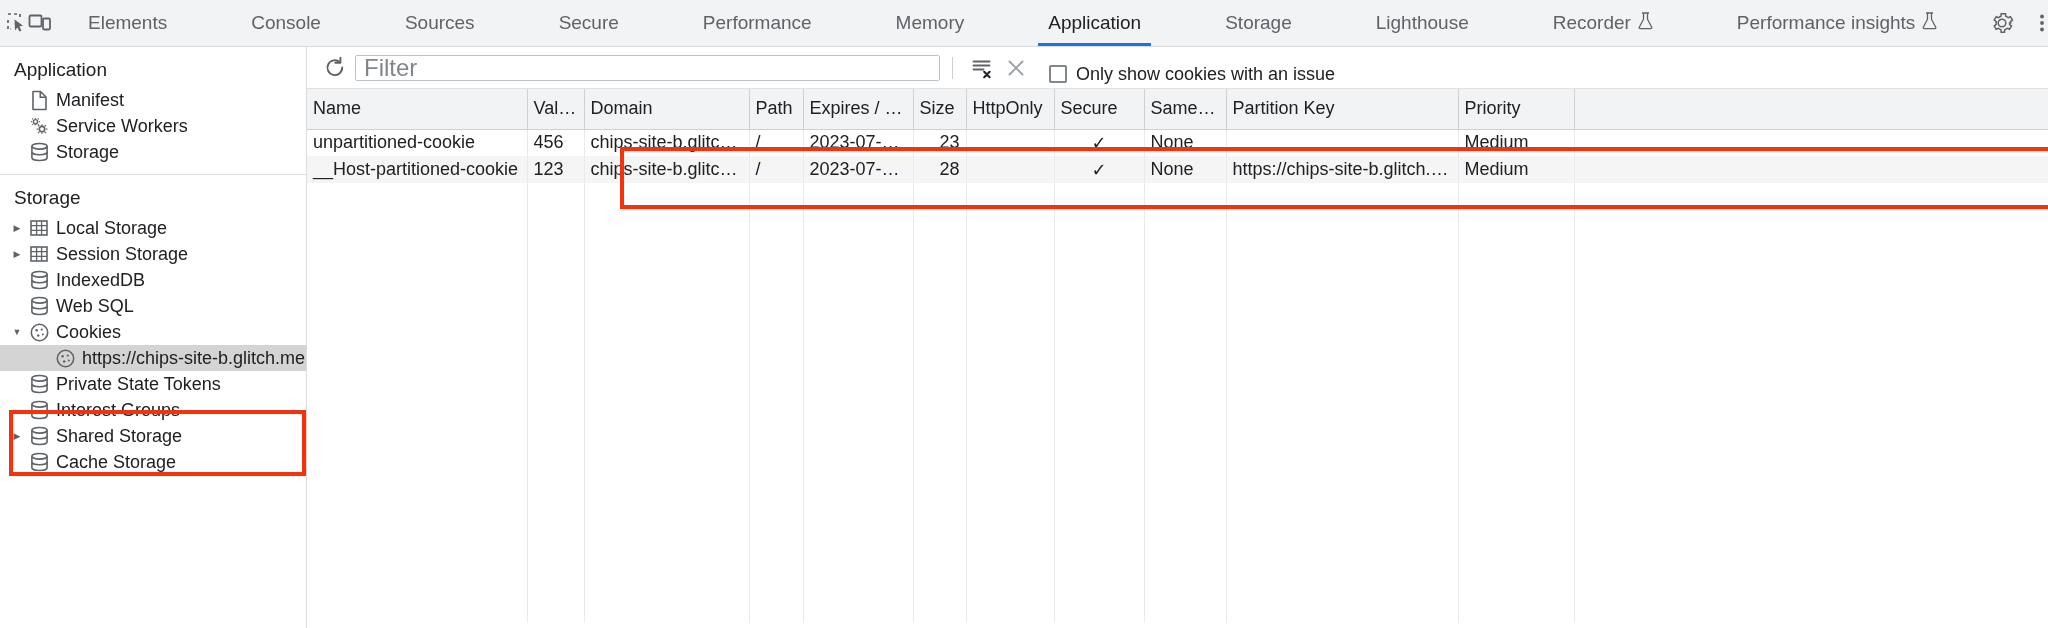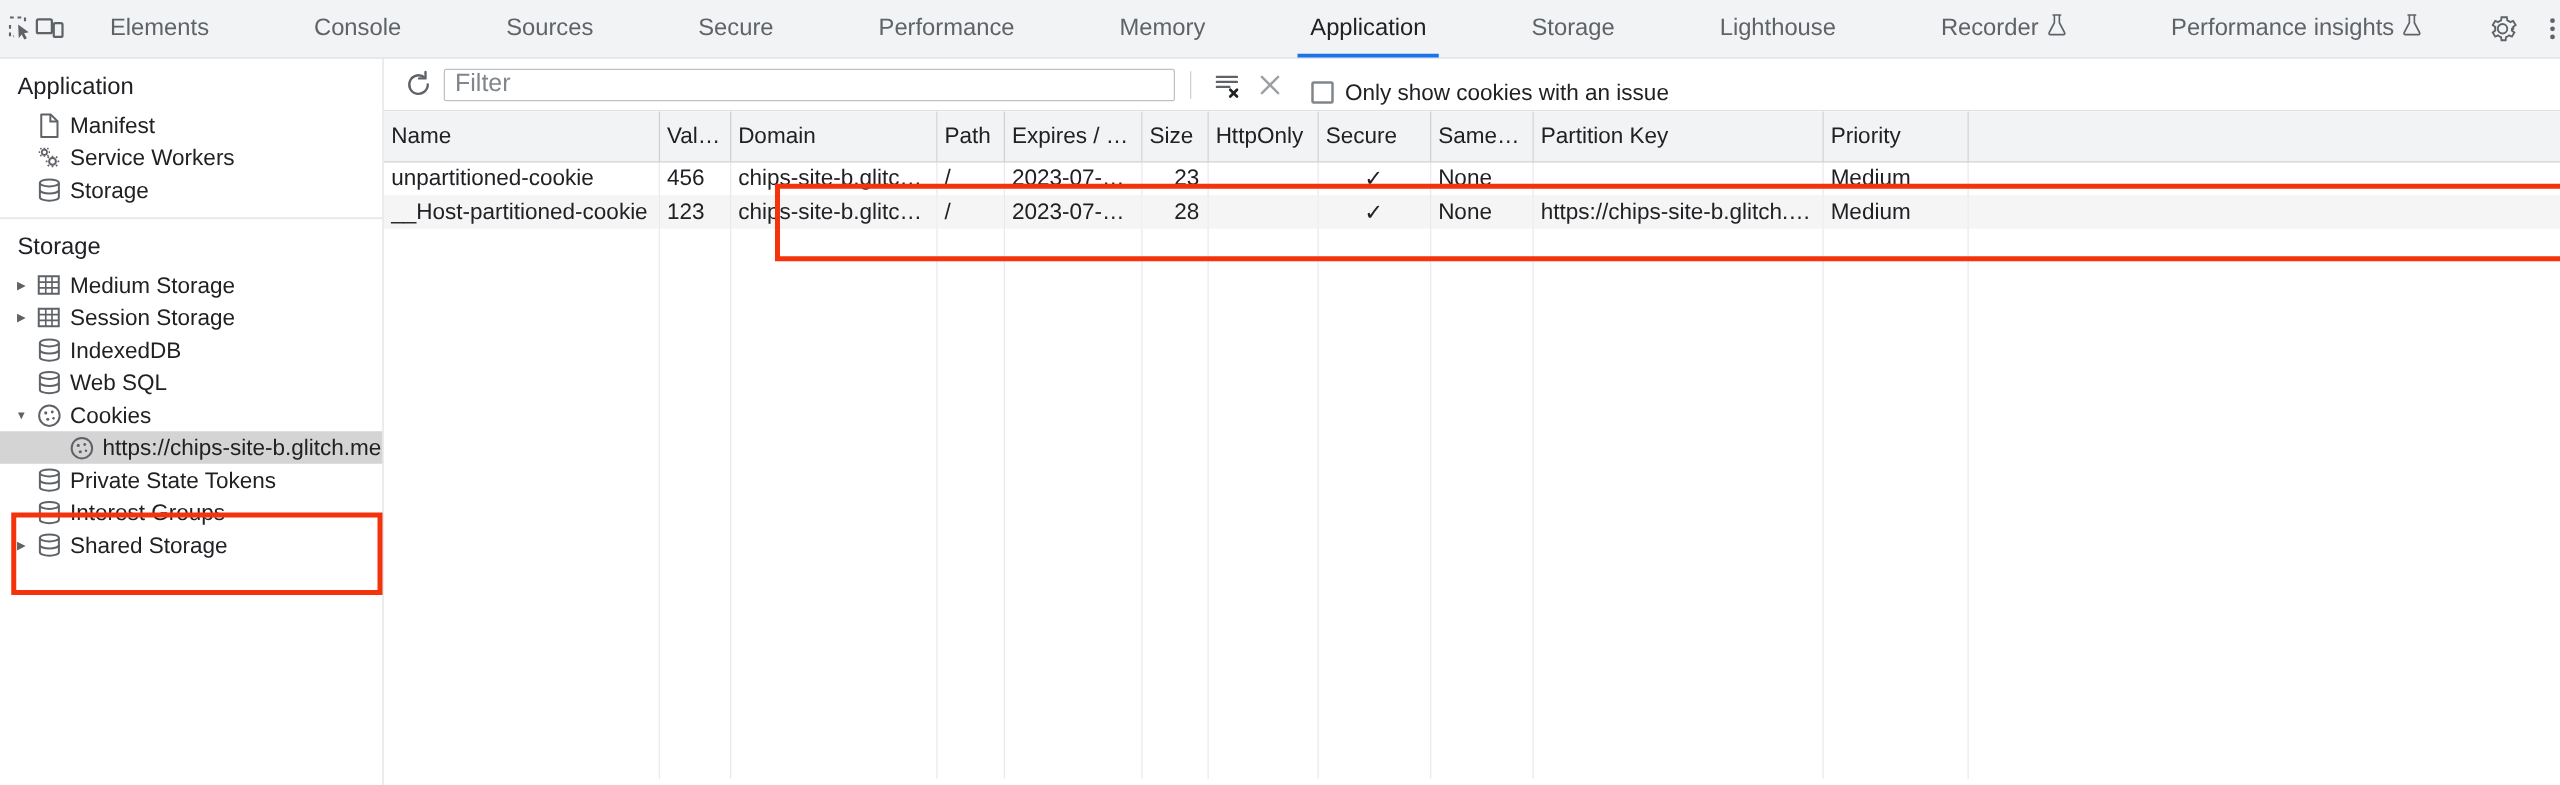--- a/index.html
+++ b/index.html
@@ -108,21 +108,21 @@
     background: #ffffff;
   }
   .refresh-btn {
     width: 40px; height: 32px; display: flex; align-items: center;
     justify-content: center; cursor: pointer;
   }
   .filter-input {
     flex: 0 0 auto; width: 585px; height: 26px;
     border: 1px solid #bdc1c6; border-radius: 2px;
     background: #fff;
-    font-size: 20px; color: #5f6368;
+    font-size: 24px; color: #5f6368;
     padding: 0 8px;
     font-family: "Liberation Sans", sans-serif;
     outline: none;
   }
   .filter-input::placeholder { color: #80868b; }
   .fb-sep { width: 1px; height: 22px; background: #cdcfd2; margin: 0 12px; }
   .fb-icon { width: 34px; height: 30px; display: flex; align-items: center; justify-content: center; cursor: pointer; }
   .chk-wrap { display: flex; align-items: center; gap: 9px; margin-left: 16px; cursor: pointer; margin-top: 13px; }
   .chk {
     width: 18px; height: 18px; border: 2px solid #80868b; border-radius: 2px;
@@ -286,21 +286,21 @@
       <div class="sb-title">Storage</div>
 
       <div class="sb-item ind-0">
         <span class="sb-arrow">▶</span>
         <span class="sb-ico">
           <svg width="20" height="20" viewBox="0 0 20 20">
               <rect x="2" y="3" width="16" height="14" stroke="#5f6368" stroke-width="1.6" fill="none"></rect>
               <path d="M2 7.7h16M2 12.3h16M7.6 3v14M12.6 3v14" stroke="#5f6368" stroke-width="1.3"></path>
             </svg>
         </span>
-        <span class="sb-label">Medium Storage</span>
+        <span class="sb-label">Local Storage</span>
       </div>
 
       <div class="sb-item ind-0">
         <span class="sb-arrow">▶</span>
         <span class="sb-ico">
           <svg width="20" height="20" viewBox="0 0 20 20">
               <rect x="2" y="3" width="16" height="14" stroke="#5f6368" stroke-width="1.6" fill="none"></rect>
               <path d="M2 7.7h16M2 12.3h16M7.6 3v14M12.6 3v14" stroke="#5f6368" stroke-width="1.3"></path>
             </svg>
         </span>
@@ -383,20 +383,30 @@
         <span class="sb-ico">
           <svg width="21" height="20" viewBox="0 0 21 20">
               <ellipse cx="10.5" cy="4.3" rx="7.6" ry="2.8" stroke="#5f6368" stroke-width="1.6" fill="none"></ellipse>
               <path d="M2.9 4.3v11.4c0 1.5 3.4 2.8 7.6 2.8s7.6-1.3 7.6-2.8V4.3" stroke="#5f6368" stroke-width="1.6" fill="none"></path>
               <path d="M2.9 10c0 1.5 3.4 2.8 7.6 2.8s7.6-1.3 7.6-2.8" stroke="#5f6368" stroke-width="1.6" fill="none"></path>
             </svg>
         </span>
         <span class="sb-label">Shared Storage</span>
       </div>
 
+      <div class="sb-item ind-1">
+        <span class="sb-ico">
+          <svg width="21" height="20" viewBox="0 0 21 20">
+              <ellipse cx="10.5" cy="4.3" rx="7.6" ry="2.8" stroke="#5f6368" stroke-width="1.6" fill="none"></ellipse>
+              <path d="M2.9 4.3v11.4c0 1.5 3.4 2.8 7.6 2.8s7.6-1.3 7.6-2.8V4.3" stroke="#5f6368" stroke-width="1.6" fill="none"></path>
+              <path d="M2.9 10c0 1.5 3.4 2.8 7.6 2.8s7.6-1.3 7.6-2.8" stroke="#5f6368" stroke-width="1.6" fill="none"></path>
+            </svg>
+        </span>
+        <span class="sb-label">Cache Storage</span>
+      </div>
     </div>
   </div>
 
   <div class="main">
 
     <div class="filterbar">
       <div class="refresh-btn">
         <svg width="24" height="24" viewBox="0 0 24 24">
           <path d="M19.2 11.5a7.4 7.4 0 1 1-2.4-5.3" stroke="#5f6368" stroke-width="1.9" fill="none" stroke-linecap="round"></path>
           <path d="M17.4 1.6v5.1h-5.1" stroke="#5f6368" stroke-width="1.9" fill="none" stroke-linecap="round" stroke-linejoin="round"></path>

